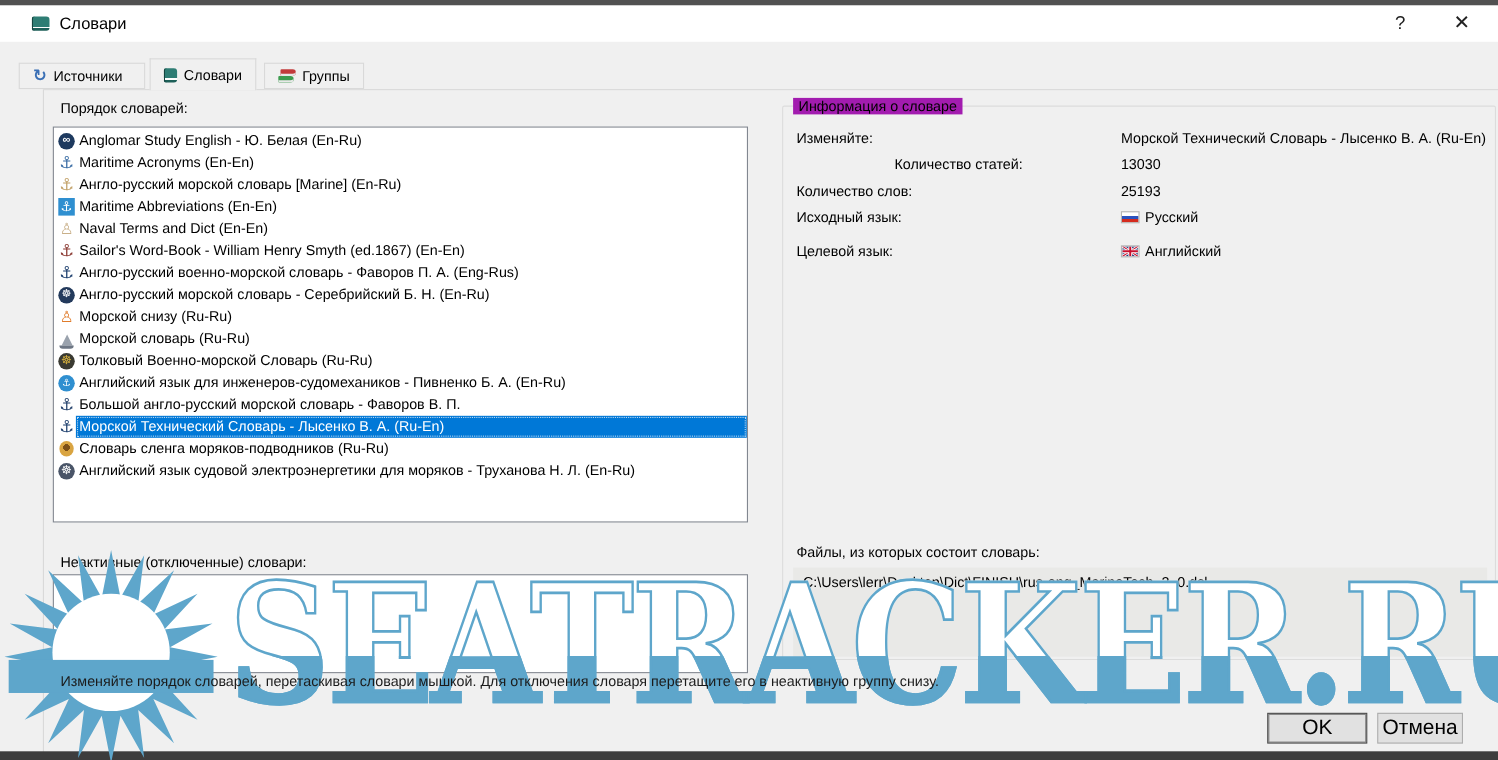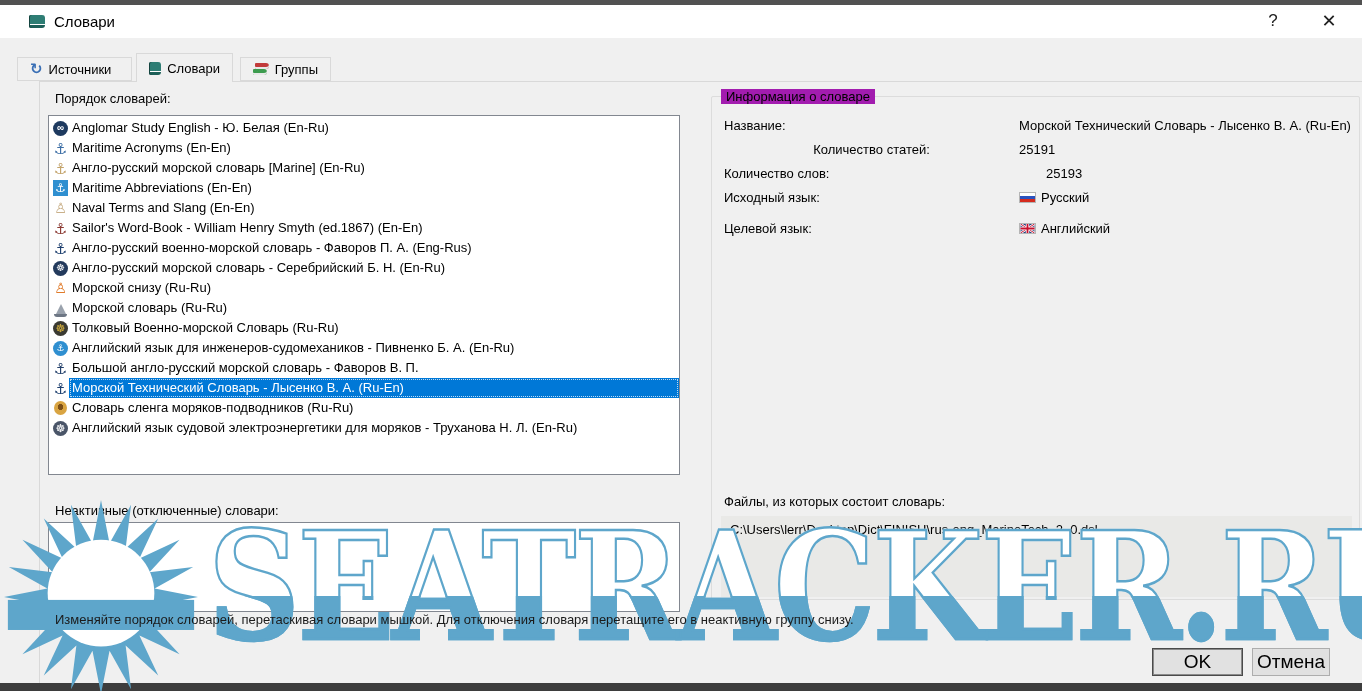--- a/index.html
+++ b/index.html
@@ -132,21 +132,21 @@
       <div class="row">
         <span class="ic i-anchor-tan">⚓</span>
         <span class="lbl">Англо-русский морской словарь [Marine] (En-Ru)</span>
       </div>
       <div class="row">
         <span class="ic i-anchor-flag">⚓</span>
         <span class="lbl">Maritime Abbreviations (En-En)</span>
       </div>
       <div class="row">
         <span class="ic i-sailor-tan">♙</span>
-        <span class="lbl">Naval Terms and Slang (En-En)</span>
+        <span class="lbl">Naval Terms and Dict (En-En)</span>
       </div>
       <div class="row">
         <span class="ic i-anchor-red">⚓</span>
         <span class="lbl">Sailor's Word-Book - William Henry Smyth (ed.1867) (En-En)</span>
       </div>
       <div class="row">
         <span class="ic i-anchor-navy">⚓</span>
         <span class="lbl">Англо-русский военно-морской словарь - Фаворов П. А. (Eng-Rus)</span>
       </div>
       <div class="row">
@@ -189,28 +189,28 @@
 
   <div class="pane-label lbl-inactive">Неактивные (отключенные) словари:</div>
   <div class="listbox listbox-inactive"></div>
 
   <div class="status-text">Изменяйте порядок словарей, перетаскивая словари мышкой. Для отключения словаря перетащите его в неактивную группу снизу.</div>
 
   <div class="groupbox">
     <span class="legend">Информация о словаре</span>
 
     <div class="info-row" style="top:21px;">
-      <span class="k">Название:</span>
+      <span class="k">Изменяйте:</span>
       <span class="v">Морской Технический Словарь - Лысенко В. А. (Ru-En)</span>
     </div>
     <div class="info-row" style="top:45px;text-align:center;">
       <span class="k">Количество статей:</span>
-      <span class="v">25191</span>
-    </div>
-    <div class="info-row" style="top:69px;gap:27px;">
+      <span class="v">13030</span>
+    </div>
+    <div class="info-row" style="top:69px;">
       <span class="k">Количество слов:</span>
       <span class="v">25193</span>
     </div>
     <div class="info-row" style="top:93px;">
       <span class="k">Исходный язык:</span>
       <span class="v">
         <span class="flag flag-ru"></span>
         <span>Русский</span>
       </span>
     </div>

